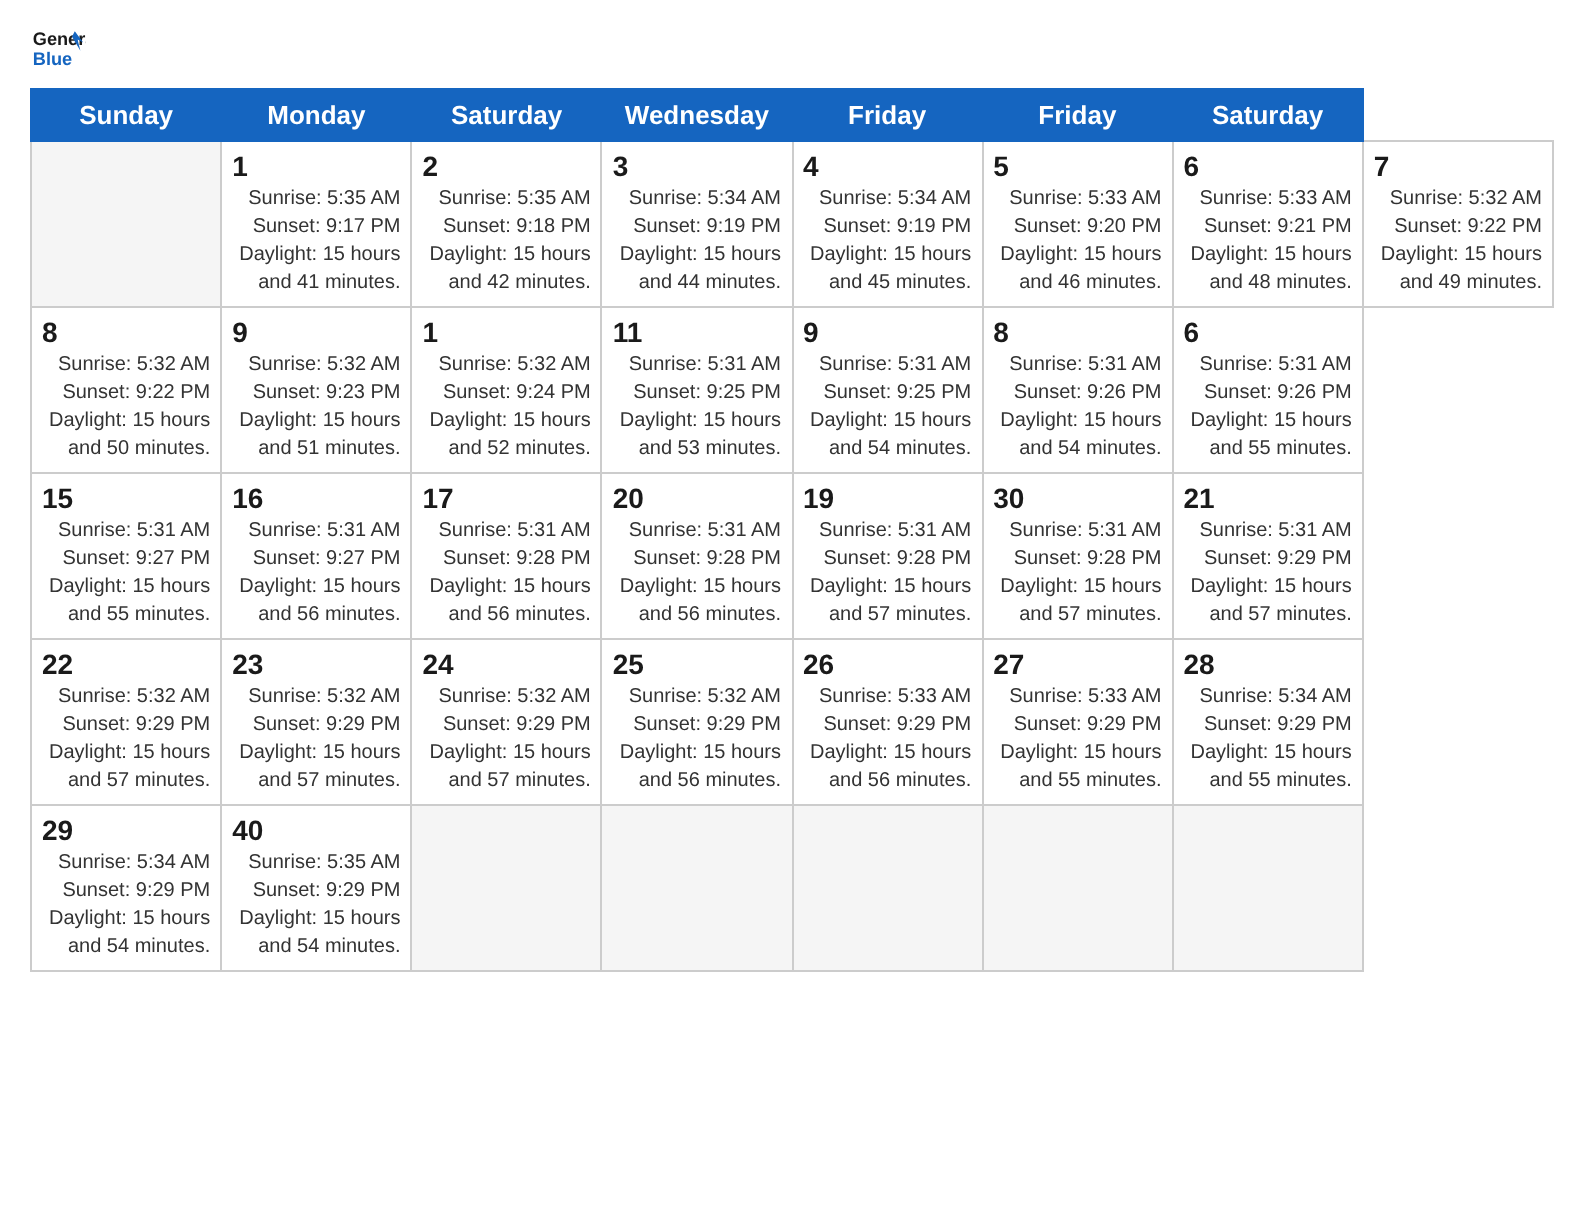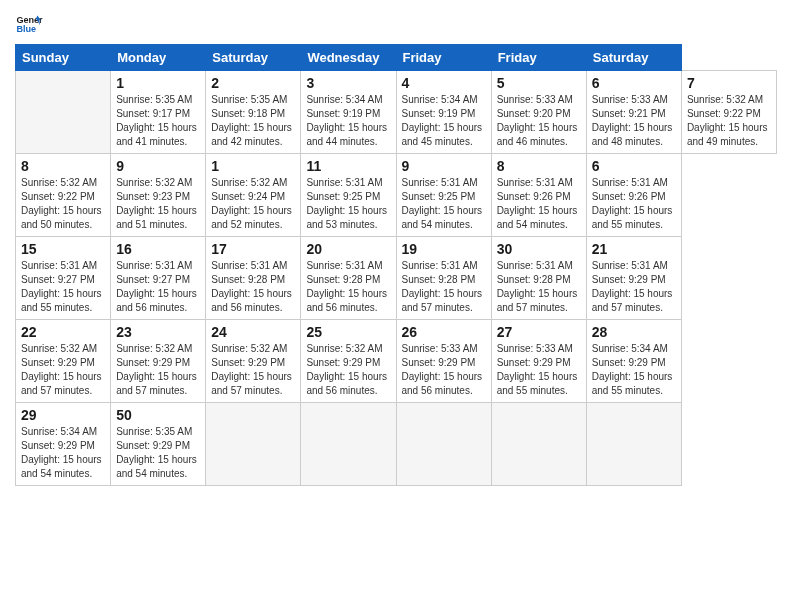--- a/index.html
+++ b/index.html
@@ -50,21 +50,21 @@
       color: #555;
     }
     .calendar {
       width: 100%;
       border-collapse: collapse;
       table-layout: fixed;
     }
     .calendar th {
       background-color: #1565c0;
       color: #fff;
-      text-align: left;
+      text-align: center;
       padding: 5px 6px;
       font-size: 13px;
       font-weight: bold;
       border: 1px solid #1565c0;
     }
     .calendar td {
       border: 1px solid #ccc;
       vertical-align: top;
       padding: 4px 5px;
       font-size: 10.5px;
@@ -79,20 +79,21 @@
       font-size: 14px;
       font-weight: bold;
       color: #1a1a1a;
       display: block;
       margin-bottom: 2px;
     }
     .day-info {
       font-size: 10px;
       line-height: 1.4;
       color: #333;
+      text-align: right;
     }
   </style>
 </head>
 <body>
 
 <div class="page">
   <div class="header">
     <div class="logo">
       <svg class="logo-icon" viewBox="0 0 40 40" xmlns="http://www.w3.org/2000/svg">
         <text x="2" y="18" font-size="13" font-weight="bold" fill="#1a1a1a" font-family="Arial">General</text>
@@ -330,21 +331,21 @@
         </tr>
         <tr>
           <td>
             <span class="day-num">29</span>
             <div class="day-info" style="white-space: pre-line;">Sunrise: 5:34 AM
 Sunset: 9:29 PM
 Daylight: 15 hours
 and 54 minutes.</div>
           </td>
           <td>
-            <span class="day-num">50</span>
+            <span class="day-num">40</span>
             <div class="day-info" style="white-space: pre-line;">Sunrise: 5:35 AM
 Sunset: 9:29 PM
 Daylight: 15 hours
 and 54 minutes.</div>
           </td>
           <td class="empty"></td>
           <td class="empty"></td>
           <td class="empty"></td>
           <td class="empty"></td>
           <td class="empty"></td>

